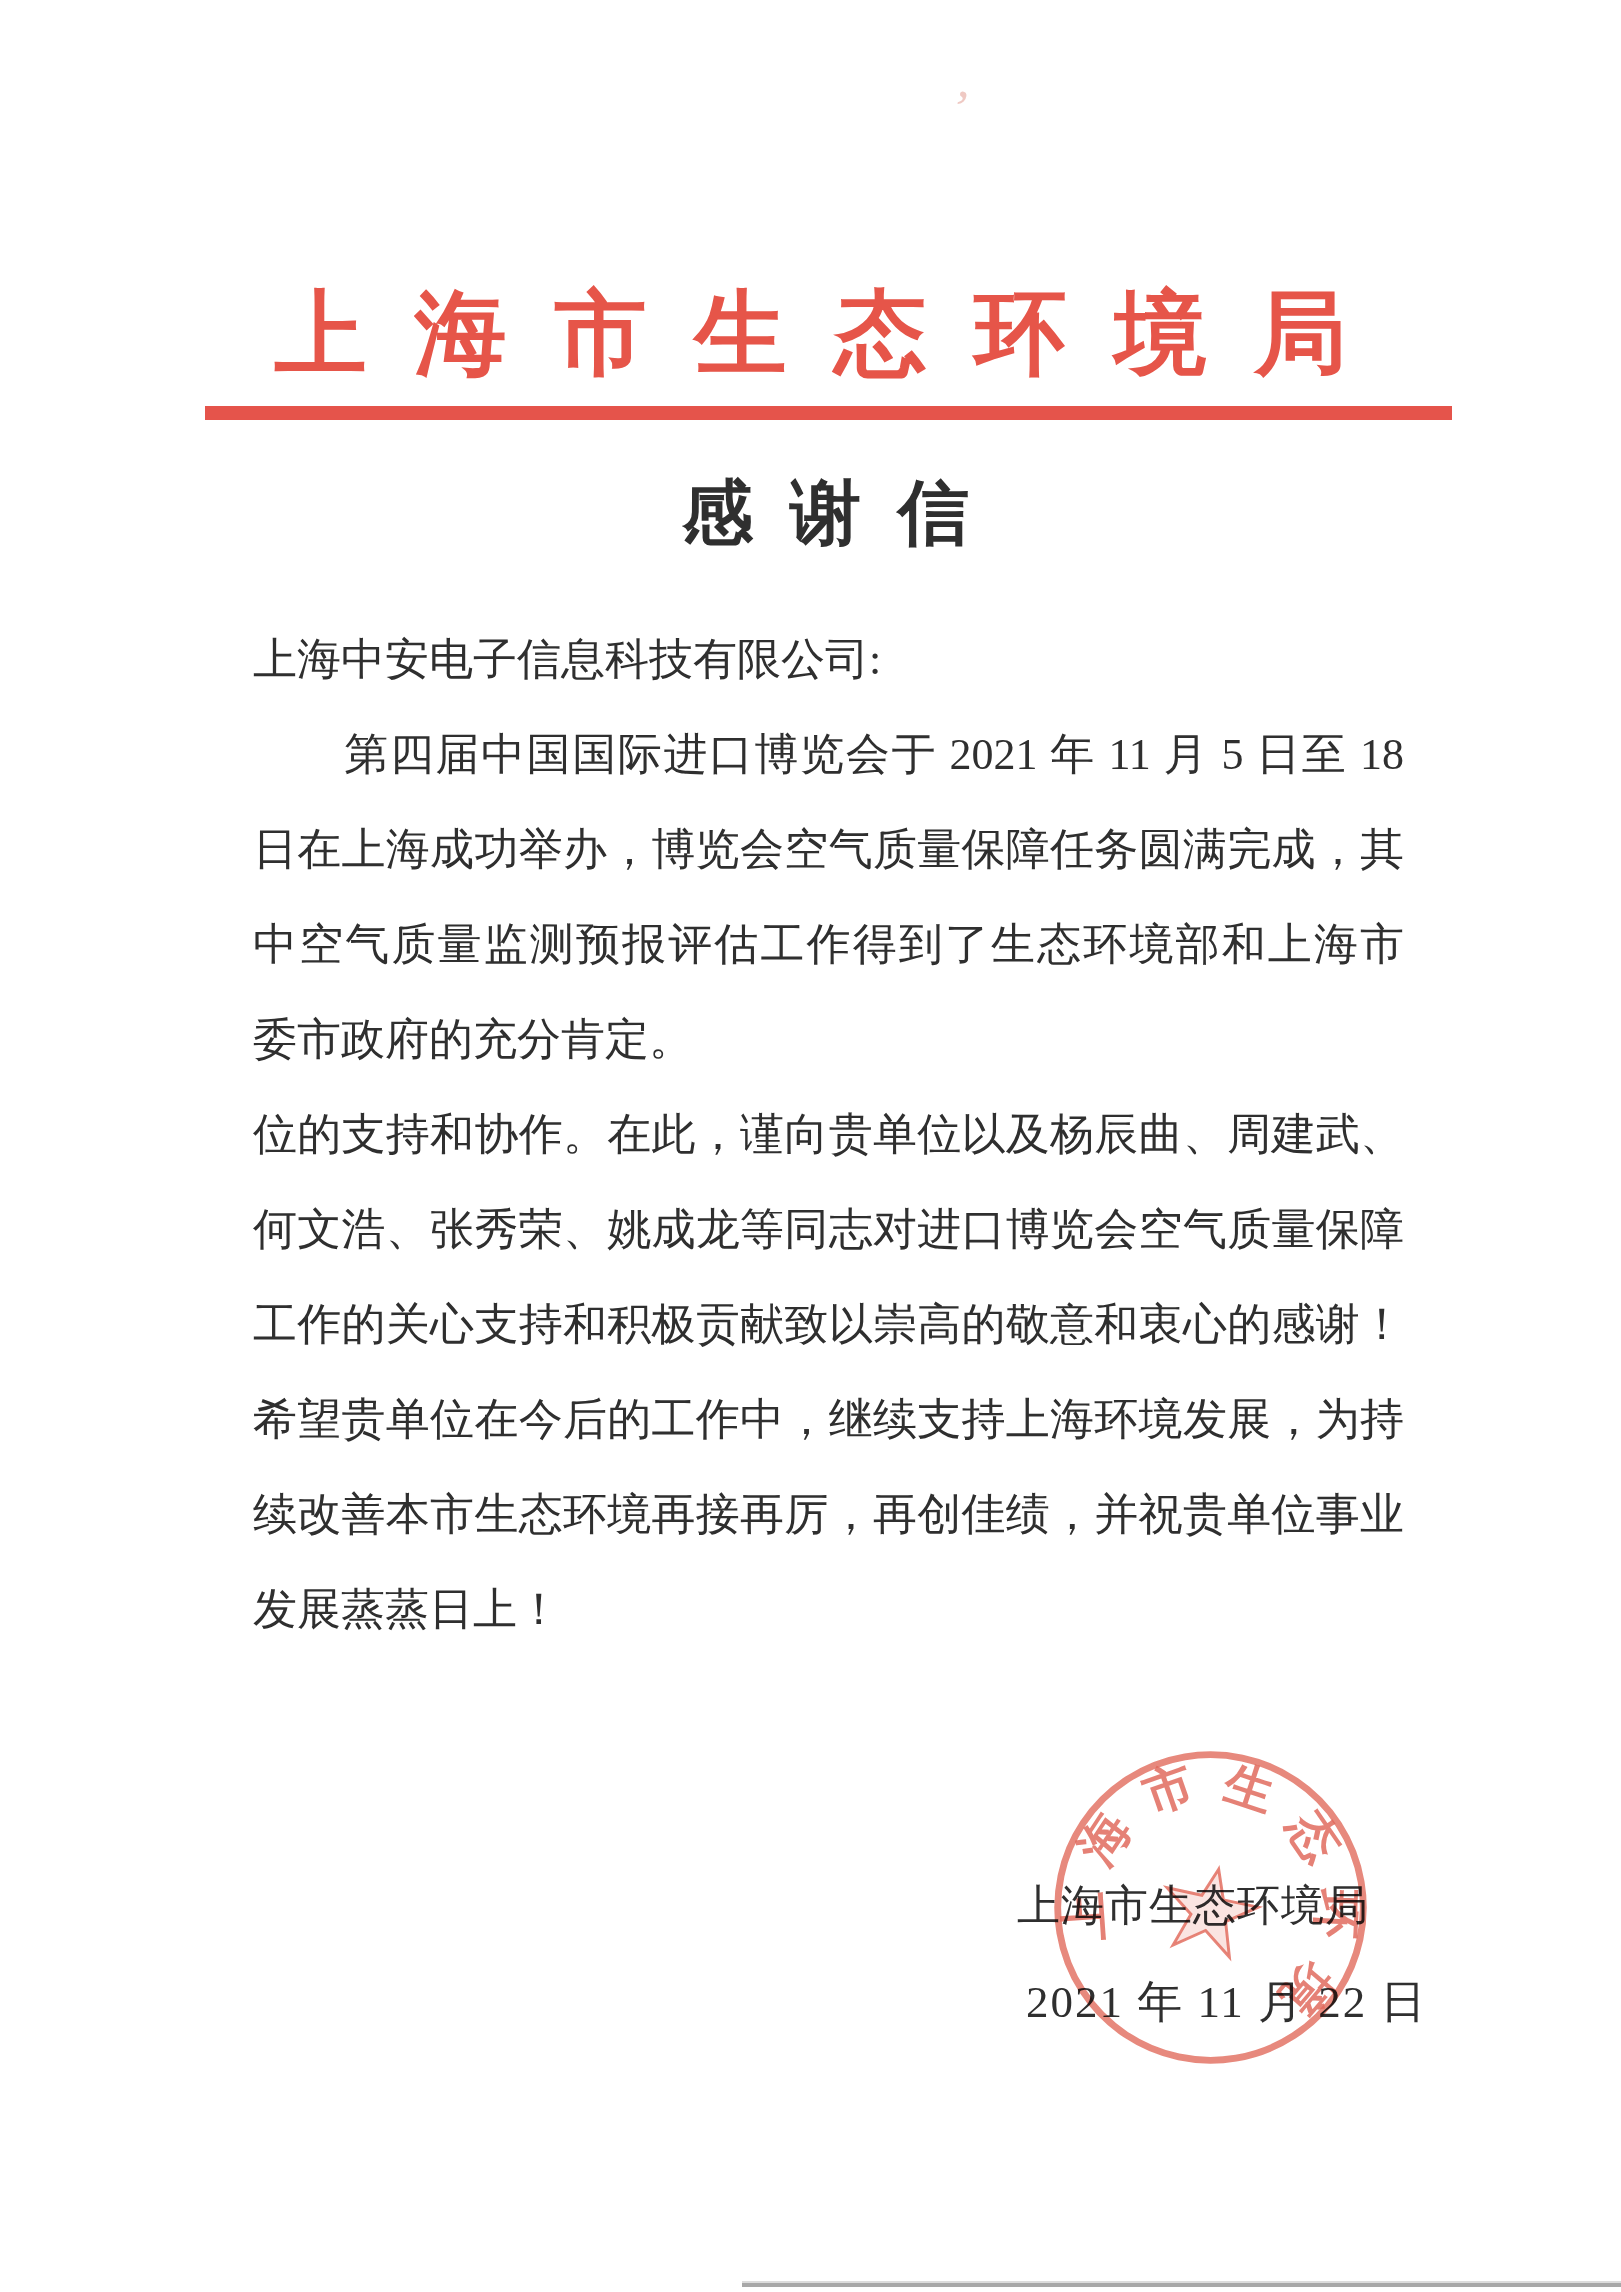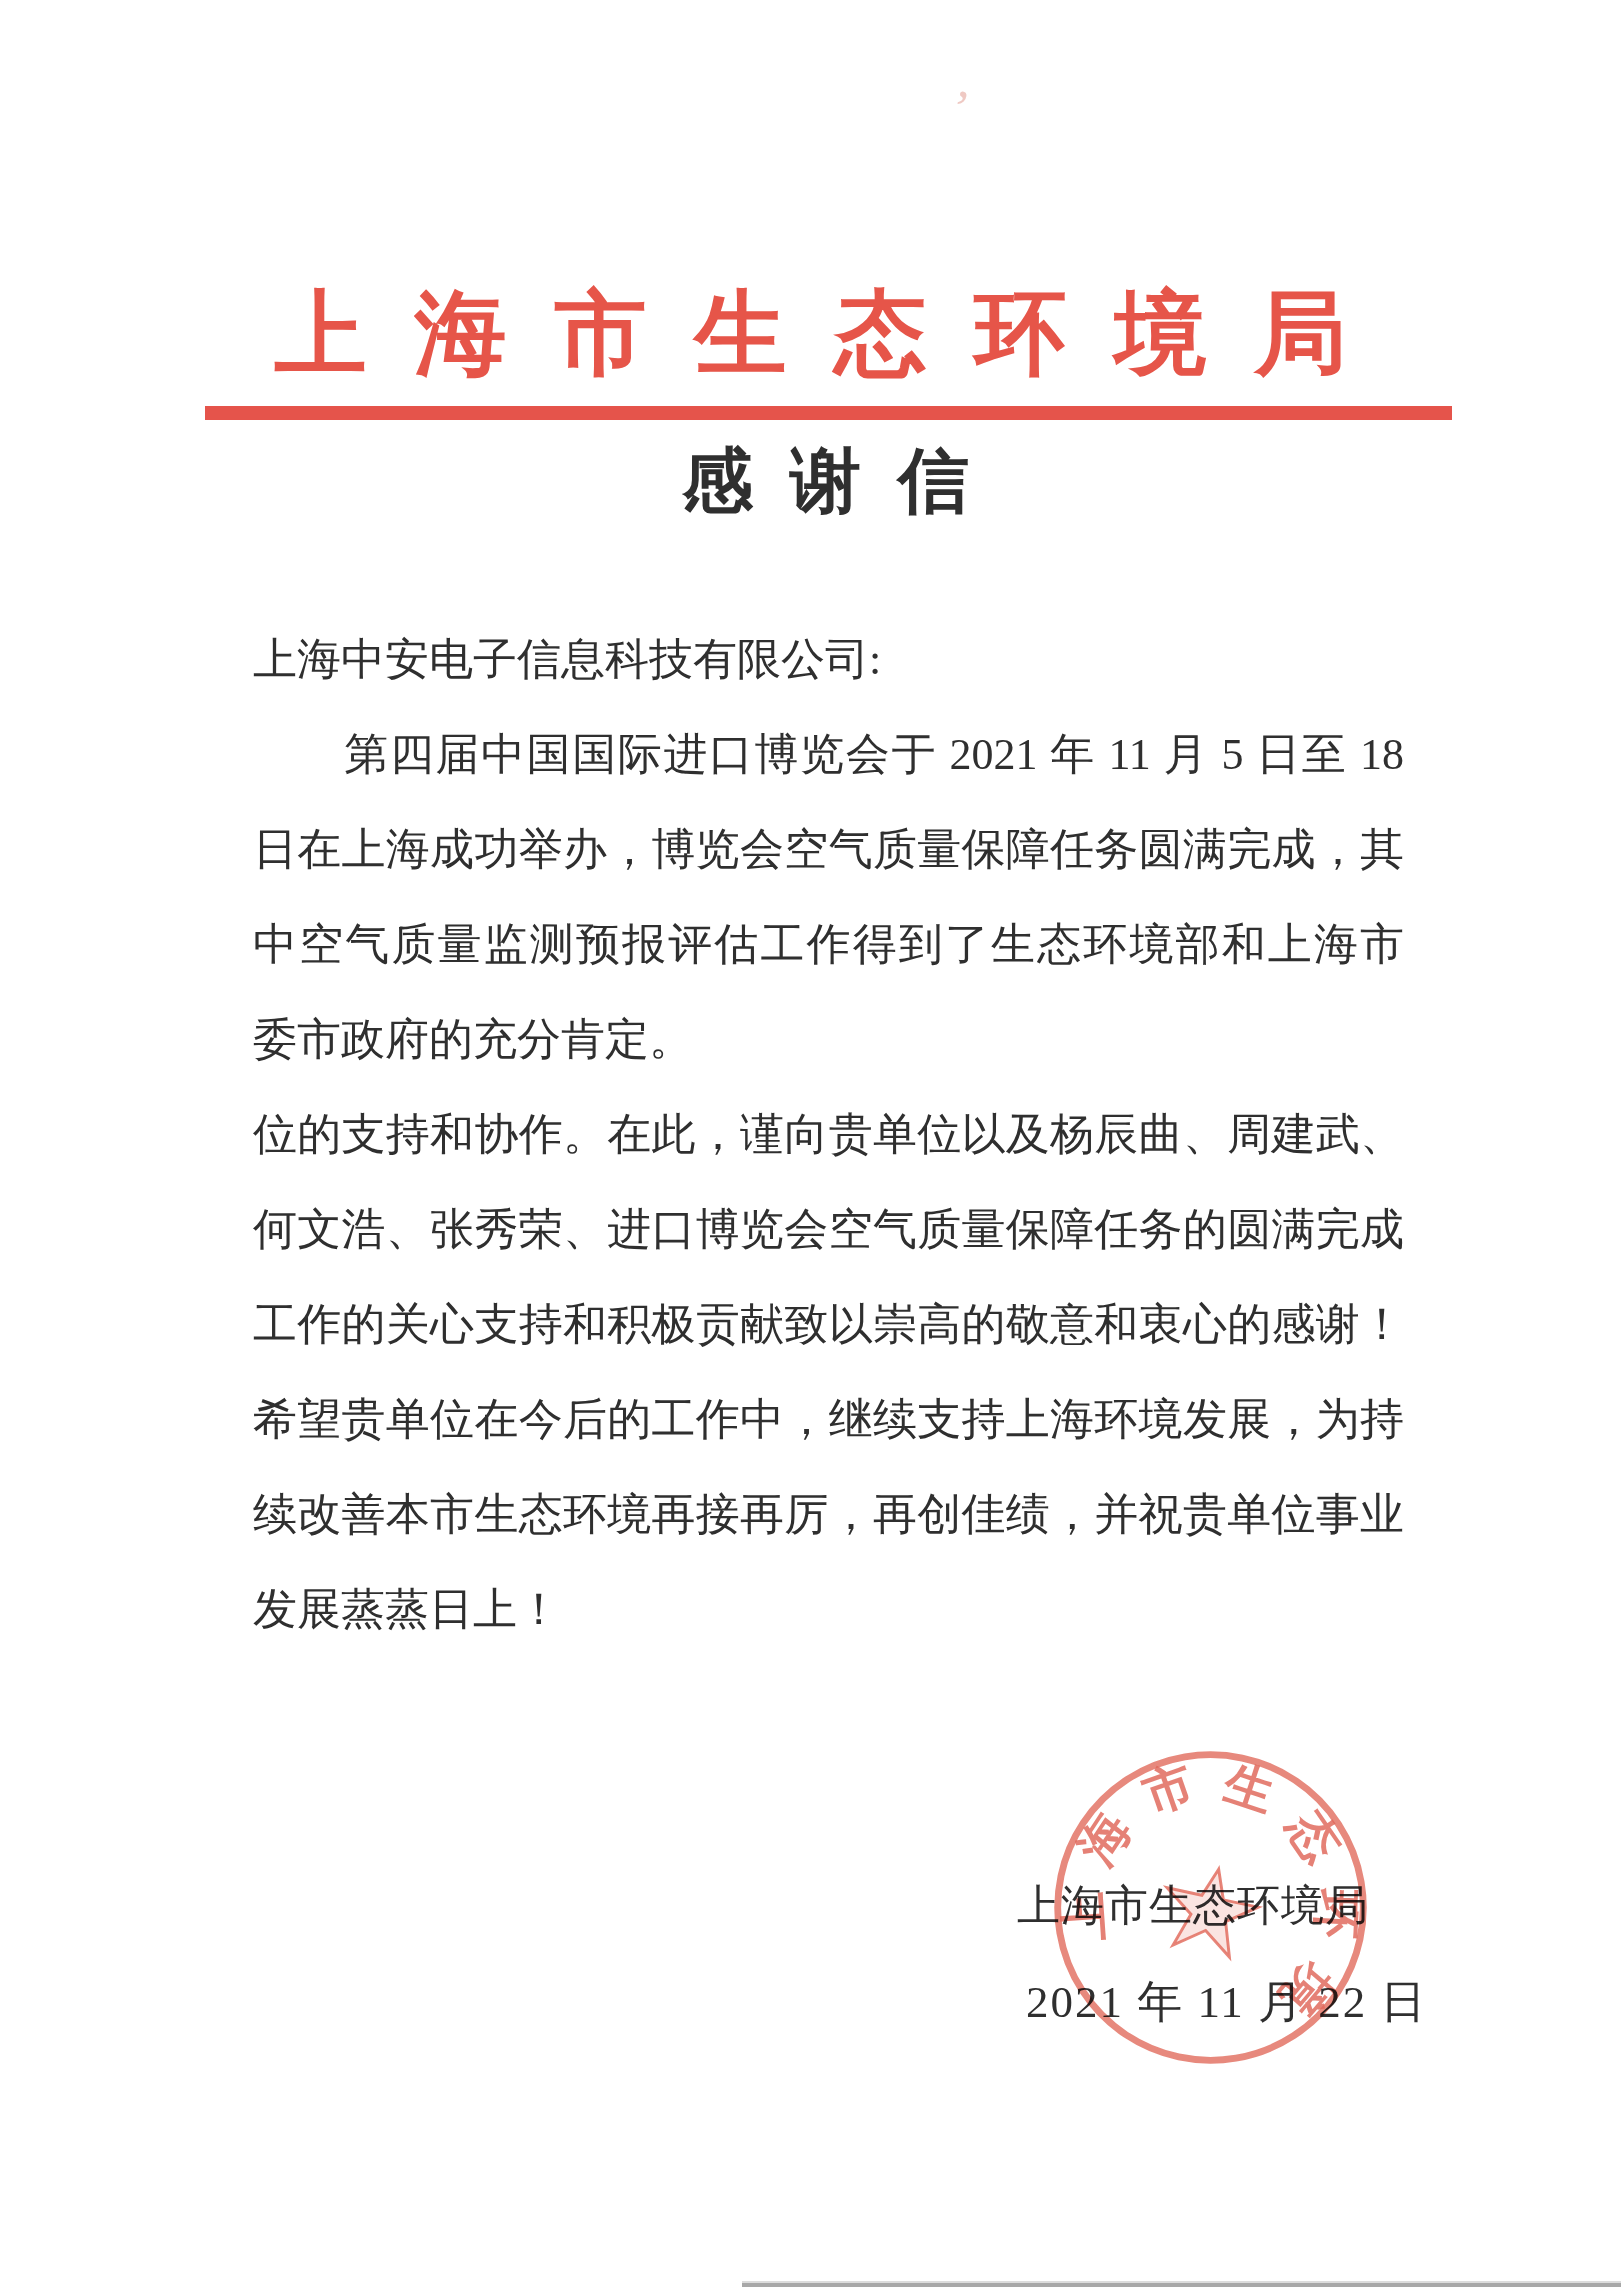--- a/index.html
+++ b/index.html
@@ -26,21 +26,21 @@
   .red-divider{
     position:absolute;
     top:406px;left:205px;
     width:1247px;height:13.7px;
     background:var(--divider-red,#e5544b);
   }
 
   
   .letter-title{
     position:absolute;
-    top:434px;left:0;right:0;
+    top:466px;left:0;right:0;
     text-align:center;
     font-size:71px;
     font-weight:bold;
     color:var(--ink,#2f2f2f);
     letter-spacing:37px;
     text-indent:67px;
     white-space:nowrap;
   }
 
   
@@ -126,21 +126,21 @@
 
   <div class="letter-title">感谢信</div>
 
   <div class="letter-body">
     <div class="body-line align-left">上海中安电子信息科技有限公司:</div>
     <div class="body-line">　　第四届中国国际进口博览会于 2021 年 11 月 5 日至 18</div>
     <div class="body-line">日在上海成功举办，博览会空气质量保障任务圆满完成，其</div>
     <div class="body-line">中空气质量监测预报评估工作得到了生态环境部和上海市</div>
     <div class="body-line align-left">委市政府的充分肯定。</div>
     <div class="body-line">位的支持和协作。在此，谨向贵单位以及杨辰曲、周建武、</div>
-    <div class="body-line">何文浩、张秀荣、进口博览会空气质量保障任务的圆满完成</div>
+    <div class="body-line">何文浩、张秀荣、姚成龙等同志对进口博览会空气质量保障</div>
     <div class="body-line">工作的关心支持和积极贡献致以崇高的敬意和衷心的感谢！</div>
     <div class="body-line">希望贵单位在今后的工作中，继续支持上海环境发展，为持</div>
     <div class="body-line">续改善本市生态环境再接再厉，再创佳绩，并祝贵单位事业</div>
     <div class="body-line align-left">发展蒸蒸日上！</div>
   </div>
 
   <div class="signature-org">上海市生态环境局</div>
   <div class="signature-date">2021 年 11 月 22 日</div>
 
   <svg class="seal" viewBox="-170 -170 340 340">

